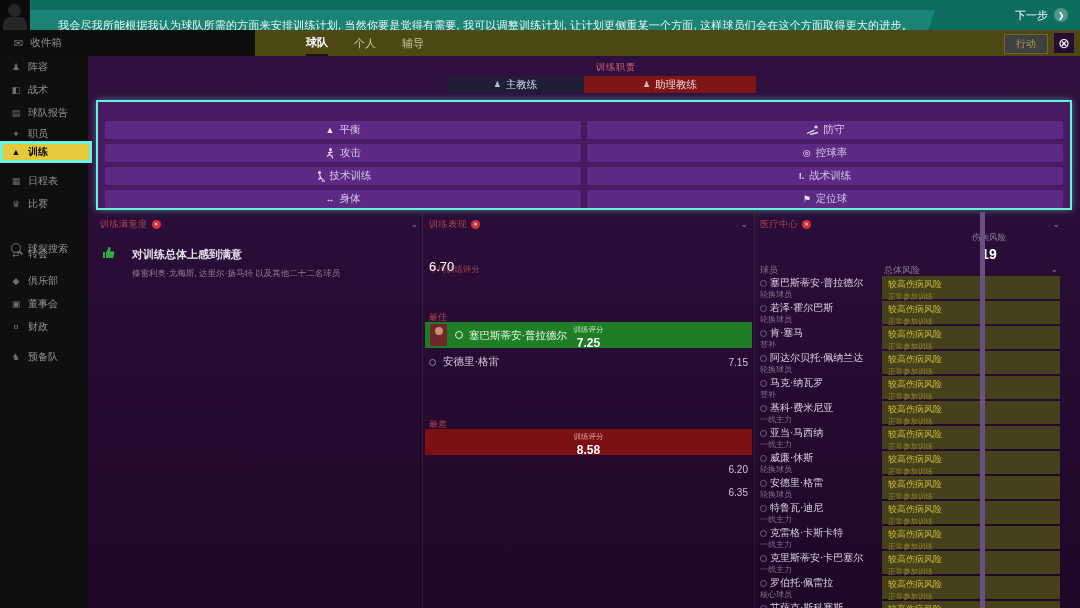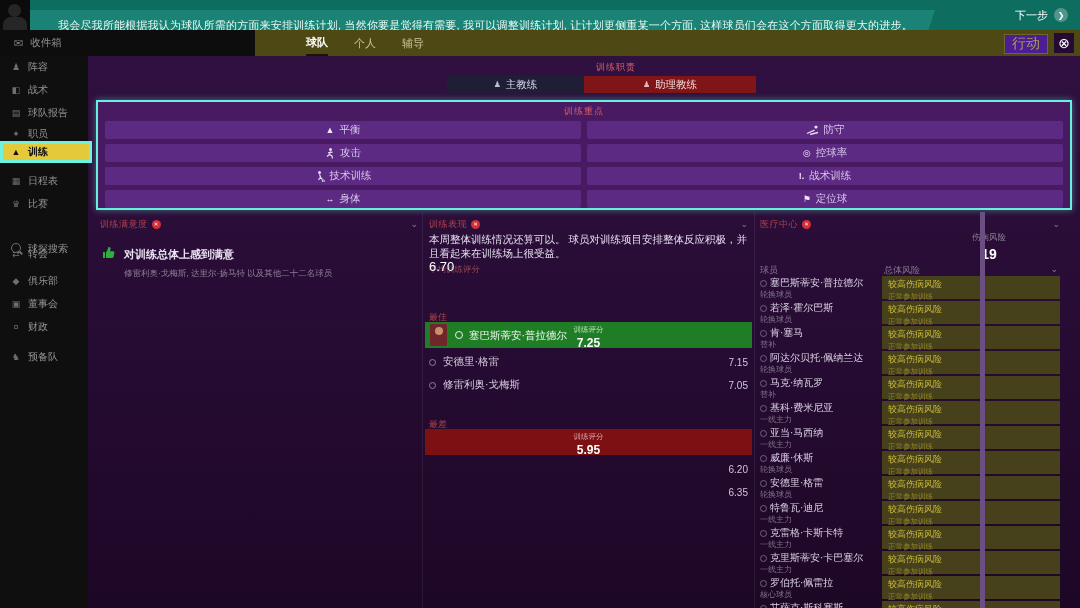--- a/index.html
+++ b/index.html
@@ -22,22 +22,22 @@
                display:flex;align-items:center;justify-content:center;font-size:8px;color:#fff;}
 
   
   .navbar{left:0;top:30px;width:1080px;height:26px;background:#4e4814;}
   .nav-left{left:0;top:30px;width:255px;height:26px;background:#0d0d0d;display:flex;align-items:center;padding-left:14px;box-sizing:border-box;gap:7px;}
   .nav-left .ico{color:#7d7d7d;font-size:11px;}
   .nav-left .lbl{color:#8f8f8f;font-size:10.5px;}
   .tabs{left:278px;top:30px;height:26px;display:flex;gap:26px;margin-left:28px;}
   .tab{height:26px;display:flex;align-items:center;font-size:11px;color:#cfc89e;cursor:pointer;box-sizing:border-box;}
   .tab.active{color:#ffffff;font-weight:bold;border-bottom:2px solid #181505;}
-  .action-btn{right:32px;top:34px;width:42px;height:18px;background:#4c1d95;border:1px solid #6e6730;
-              color:#a89f55;font-size:14px;display:flex;align-items:flex-end;justify-content:center;cursor:pointer;}
+  .action-btn{right:32px;top:34px;width:42px;height:18px;background:#404040;border:1px solid #6e6730;
+              color:#a89f55;font-size:10px;display:flex;align-items:center;justify-content:center;cursor:pointer;}
   .close-btn{right:6px;top:33px;width:20px;height:20px;background:#270a33;color:#fff;
              display:flex;align-items:center;justify-content:center;font-size:14px;cursor:pointer;}
 
   
   .sidebar{left:0;top:56px;width:88px;height:552px;background:#0f0f0f;}
   .side-item{position:absolute;left:0;width:88px;height:18px;display:flex;align-items:center;gap:6px;
              padding-left:10px;box-sizing:border-box;cursor:pointer;}
   .side-item .ico{width:12px;color:#6f6f6f;font-size:9px;text-align:center;flex:none;}
   .side-item .lbl{color:#949494;font-size:10px;white-space:nowrap;}
   .training-hl{position:absolute;left:0;top:85px;width:92px;height:22px;border:3px solid #6cf2de;
@@ -73,21 +73,21 @@
   .p-left{left:8px;width:326px;}
   .p-mid{left:337px;width:327px;}
   .p-right{left:668px;width:308px;}
   .vsep{top:156px;width:1px;height:396px;background:rgba(255,255,255,.07);}
   .p-head{position:absolute;left:4px;top:6px;right:4px;height:12px;display:flex;align-items:center;gap:4px;}
   .p-head .t{color:#b2434f;font-size:9px;letter-spacing:.5px;}
   .redbadge{width:9px;height:9px;border-radius:50%;background:#d22f38;color:#fff;font-size:5.5px;
             display:flex;align-items:center;justify-content:center;}
   .p-head .chev{margin-left:auto;color:#8a7f92;font-size:9px;cursor:pointer;}
 
-  .sat-row{position:absolute;left:6px;top:32px;display:flex;gap:9px;}
+  .sat-row{position:absolute;left:6px;top:32px;display:flex;gap:17px;}
   .thumb{color:#2fae3e;font-size:13px;line-height:13px;margin-top:2px;}
   .sat-headline{color:#e9e2f1;font-size:11px;font-weight:bold;}
   .sat-detail{color:#8c7f96;font-size:8.5px;margin-top:3px;}
 
   .perf-text{position:absolute;left:4px;top:20px;width:318px;color:#e6dff0;font-size:10.5px;line-height:1.35;}
   .avg-lbl{position:absolute;left:4px;top:52px;color:#9c4a56;font-size:8.5px;}
   .avg-val{position:absolute;left:4px;top:47px;color:#fff;font-size:13px;}
   .sec-lbl{position:absolute;left:4px;color:#b2434f;font-size:9px;text-align:right;}
   .rate-card{position:absolute;left:0;width:327px;height:26px;box-sizing:border-box;}
   .card-green{background:#1f7d26;}
@@ -234,21 +234,20 @@
       <span class="ico">♟</span>
       <span>主教练</span>
     </div>
     <div class="duty-tab duty-asst">
       <span class="ico">♟</span>
       <span>助理教练</span>
     </div>
   </div>
 
   <div class="abs focus">
-    <div class="focus-title">训练重点</div>
     <div class="focus-grid">
       <div class="focus-btn">
         <span class="glyph">▲</span>
         <span>平衡</span>
       </div>
       <div class="focus-btn">
         <span>
             <svg width="13" height="10" viewBox="0 0 13 10">
               <circle cx="10" cy="2" r="1.6" fill="#e8dff2"></circle>
               <path d="M1 8.5 L8.5 5.2 M4 9.5 L12 7.5" stroke="#e8dff2" stroke-width="1.3" fill="none"></path>
@@ -313,50 +312,44 @@
       </span>
     </div>
   </div>
 
   <div class="abs panel p-mid">
     <div class="p-head">
       <span class="t">训练表现</span>
       <span class="redbadge">✕</span>
       <span class="chev">⌄</span>
     </div>
-    <div class="perf-text">本周整体训练情况还算可以。 球员对训练项目安排整体反应积极，并且看起来在训练场上很受益。</div>
     <div class="avg-lbl">平均训练评分</div>
     <div class="avg-val">6.70</div>
 
     <div class="sec-lbl" style="top:99px">最佳</div>
     <div class="rate-card card-green" style="top:110px">
       <div class="photo"></div>
       <div class="card-dot"></div>
       <div class="card-name">塞巴斯蒂安·普拉德尔</div>
       <div class="card-rate">
         <span class="l">训练评分</span>
         <span class="v">7.25</span>
       </div>
     </div>
     <div class="perf-row" style="top:143px">
       <span class="dot"></span>
       <span class="n">安德里·格雷</span>
       <span class="v">7.15</span>
     </div>
-    <div class="perf-row" style="top:166px">
-      <span class="dot"></span>
-      <span class="n">修雷利奥·戈梅斯</span>
-      <span class="v">7.05</span>
-    </div>
 
     <div class="sec-lbl" style="top:206px">最差</div>
     <div class="rate-card card-red" style="top:217px">
       <div class="card-rate">
         <span class="l">训练评分</span>
-        <span class="v">5.95</span>
+        <span class="v">8.58</span>
       </div>
     </div>
     <div class="perf-row" style="top:252px">
       <span class="n"></span>
       <span class="v">6.20</span>
     </div>
     <div class="perf-row" style="top:275px">
       <span class="n"></span>
       <span class="v">6.35</span>
     </div>

